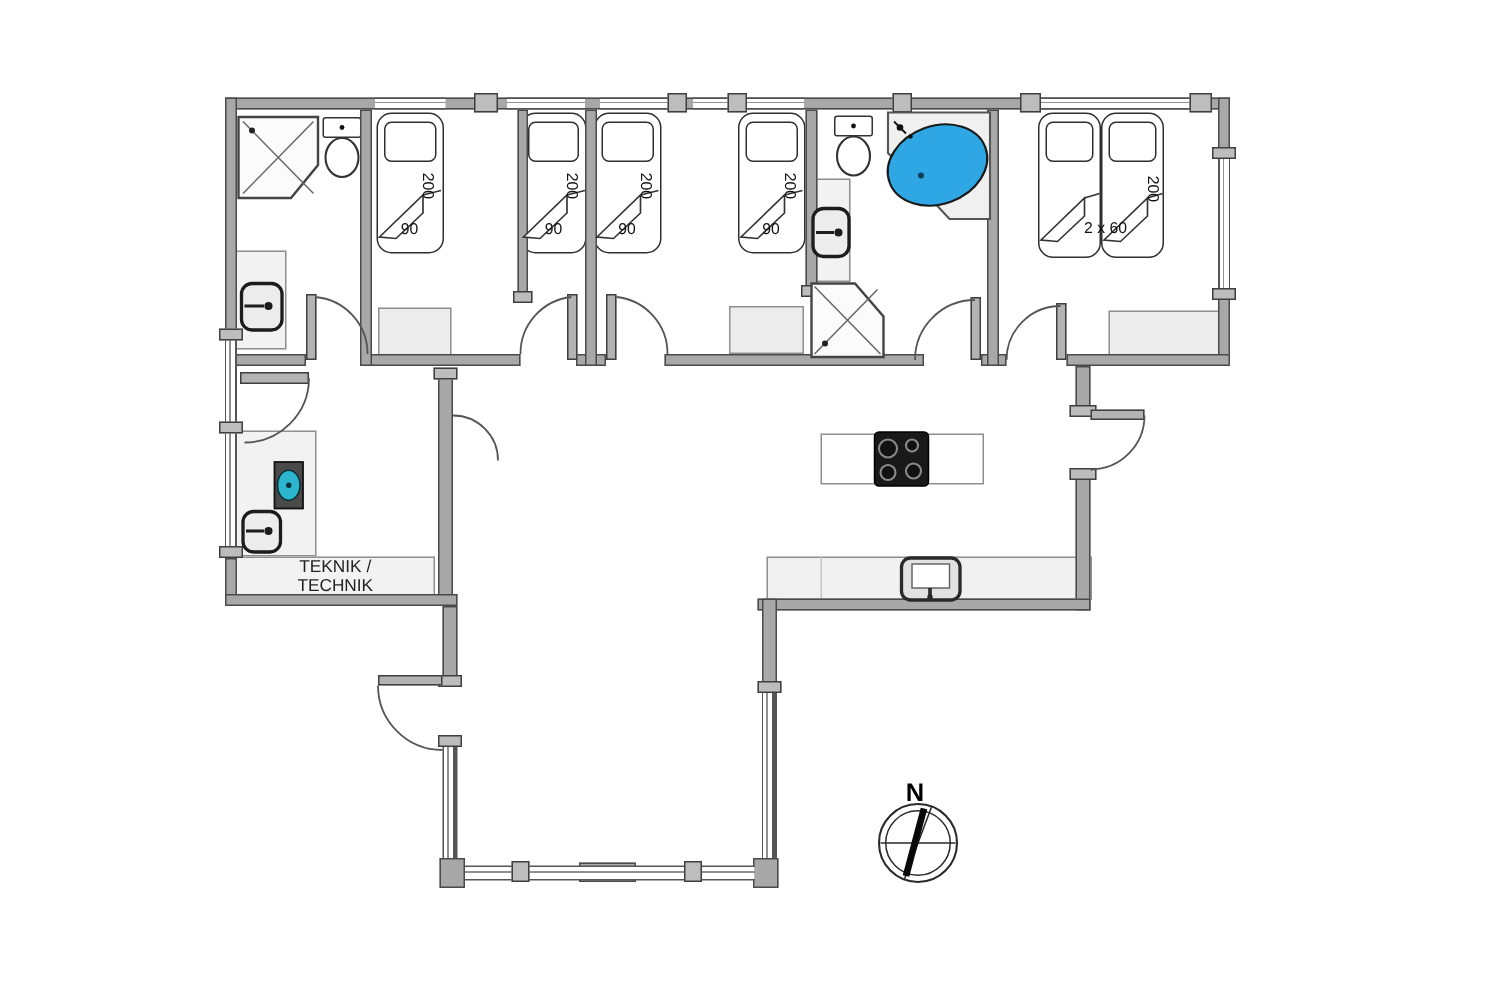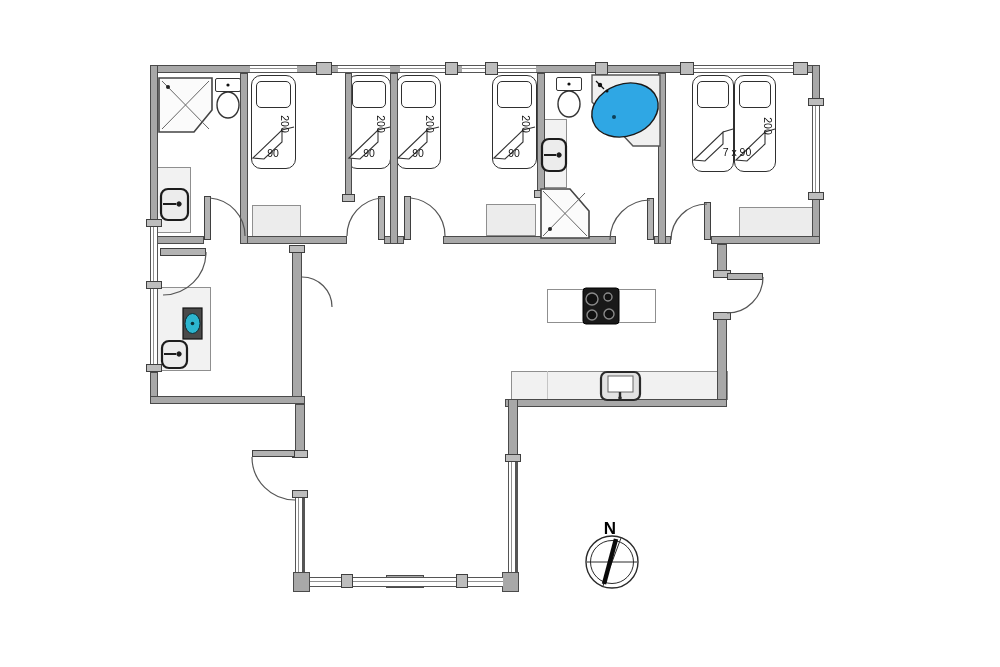--- a/index.html
+++ b/index.html
@@ -27,20 +27,24 @@
 <body>
 
 <div id="plan">
 
   <div class="abs furn" style="left:157px;top:167px;width:34px;height:66px;"></div>
   <div class="abs furn" style="left:252px;top:205px;width:49px;height:32px;background:#ececec;"></div>
   <div class="abs furn" style="left:486px;top:204px;width:50px;height:32px;background:#ececec;"></div>
   <div class="abs furn" style="left:739px;top:207px;width:74px;height:30px;background:#ececec;"></div>
   <div class="abs furn" style="left:540px;top:119px;width:27px;height:69px;"></div>
   <div class="abs furn" style="left:157px;top:287px;width:54px;height:84px;"></div>
+  <div class="abs furn teklbl" style="left:157px;top:371px;width:133px;height:28px;">
+    <span>TEKNIK /</span>
+    <span>TECHNIK</span>
+  </div>
   <div class="abs furn" style="left:547px;top:289px;width:109px;height:34px;background:#fff;"></div>
   <div class="abs furn" style="left:511px;top:371px;width:217px;height:29px;background:#f1f1f1;"></div>
   <div class="abs" style="left:547px;top:371px;width:1px;height:29px;background:#c5c5c5;z-index:6;"></div>
 
   <div class="abs tank" style="left:215px;top:78px;width:26px;height:14px;"></div>
   <div class="abs tank" style="left:556px;top:77px;width:26px;height:14px;"></div>
 
   <div class="abs bed" style="left:251px;top:75px;width:45px;height:94px;">
     <div class="pillow"></div>
     </div>
@@ -244,16 +248,16 @@
 
   <span class="lbl rot" style="left:270px;top:118px;width:30px;">200</span>
   <span class="lbl" style="left:259px;top:147px;width:28px;">90</span>
   <span class="lbl rot" style="left:366px;top:118px;width:30px;">200</span>
   <span class="lbl" style="left:355px;top:147px;width:28px;">90</span>
   <span class="lbl rot" style="left:415px;top:118px;width:30px;">200</span>
   <span class="lbl" style="left:404px;top:147px;width:28px;">90</span>
   <span class="lbl rot" style="left:511px;top:118px;width:30px;">200</span>
   <span class="lbl" style="left:500px;top:147px;width:28px;">90</span>
   <span class="lbl rot" style="left:753px;top:120px;width:30px;">200</span>
-  <span class="lbl" style="left:707px;top:146px;width:60px;">7 x 90</span>
+  <span class="lbl" style="left:707px;top:146px;width:60px;">2 x 60</span>
   <span class="north" style="left:600px;top:519px;width:20px;">N</span>
 
 </div>
 
 </body></html>

